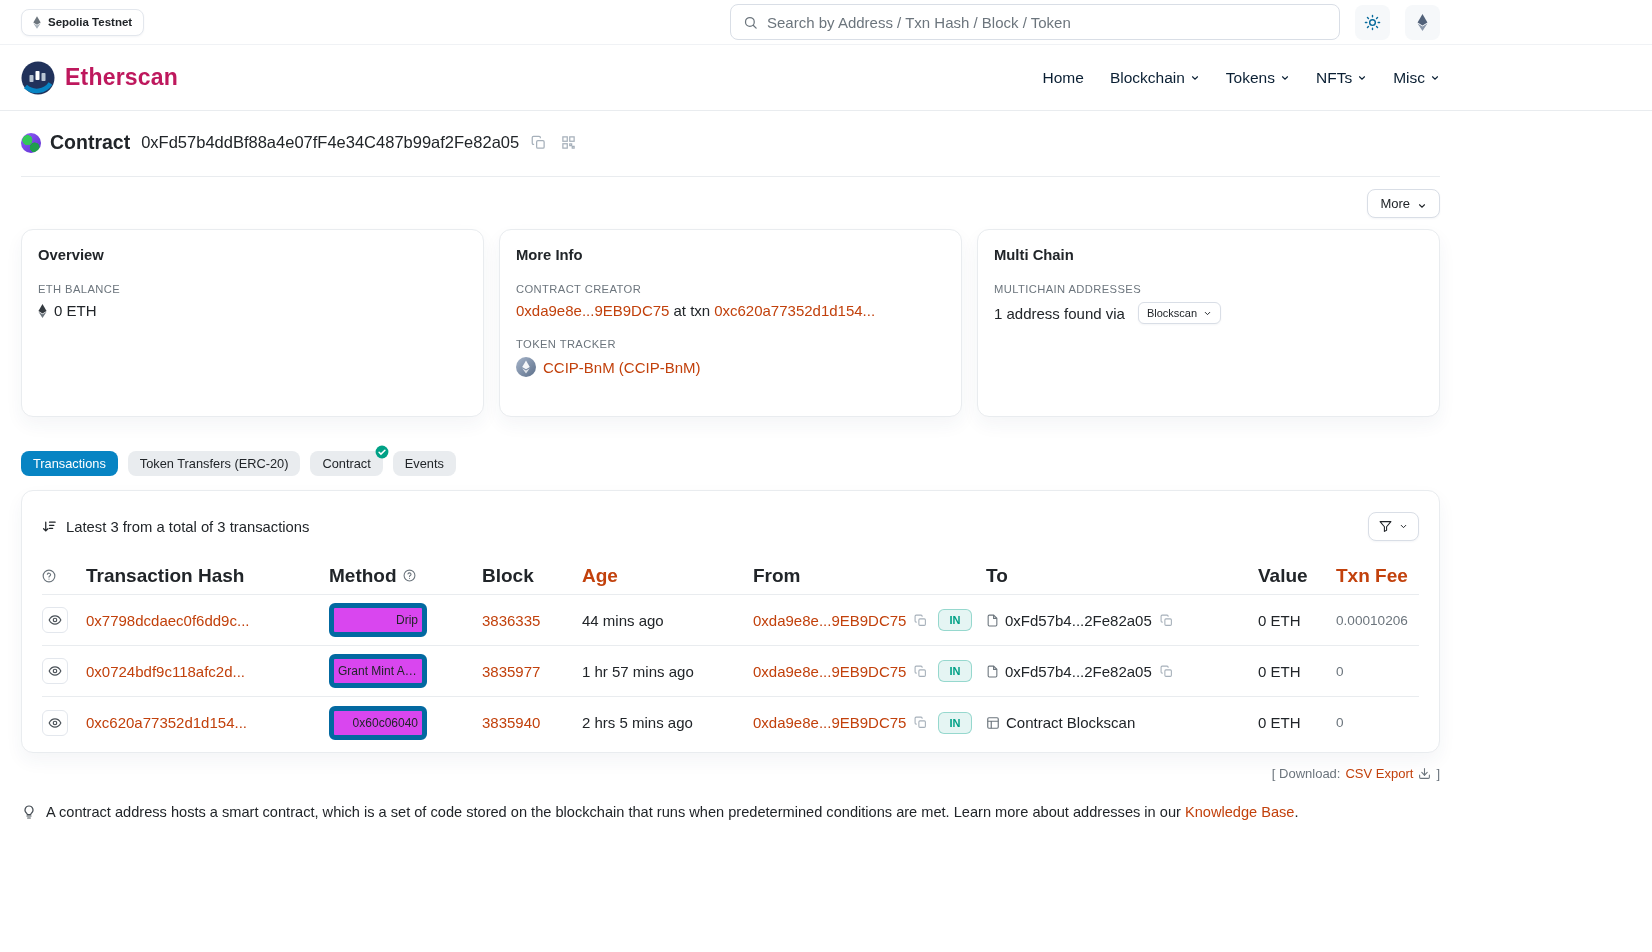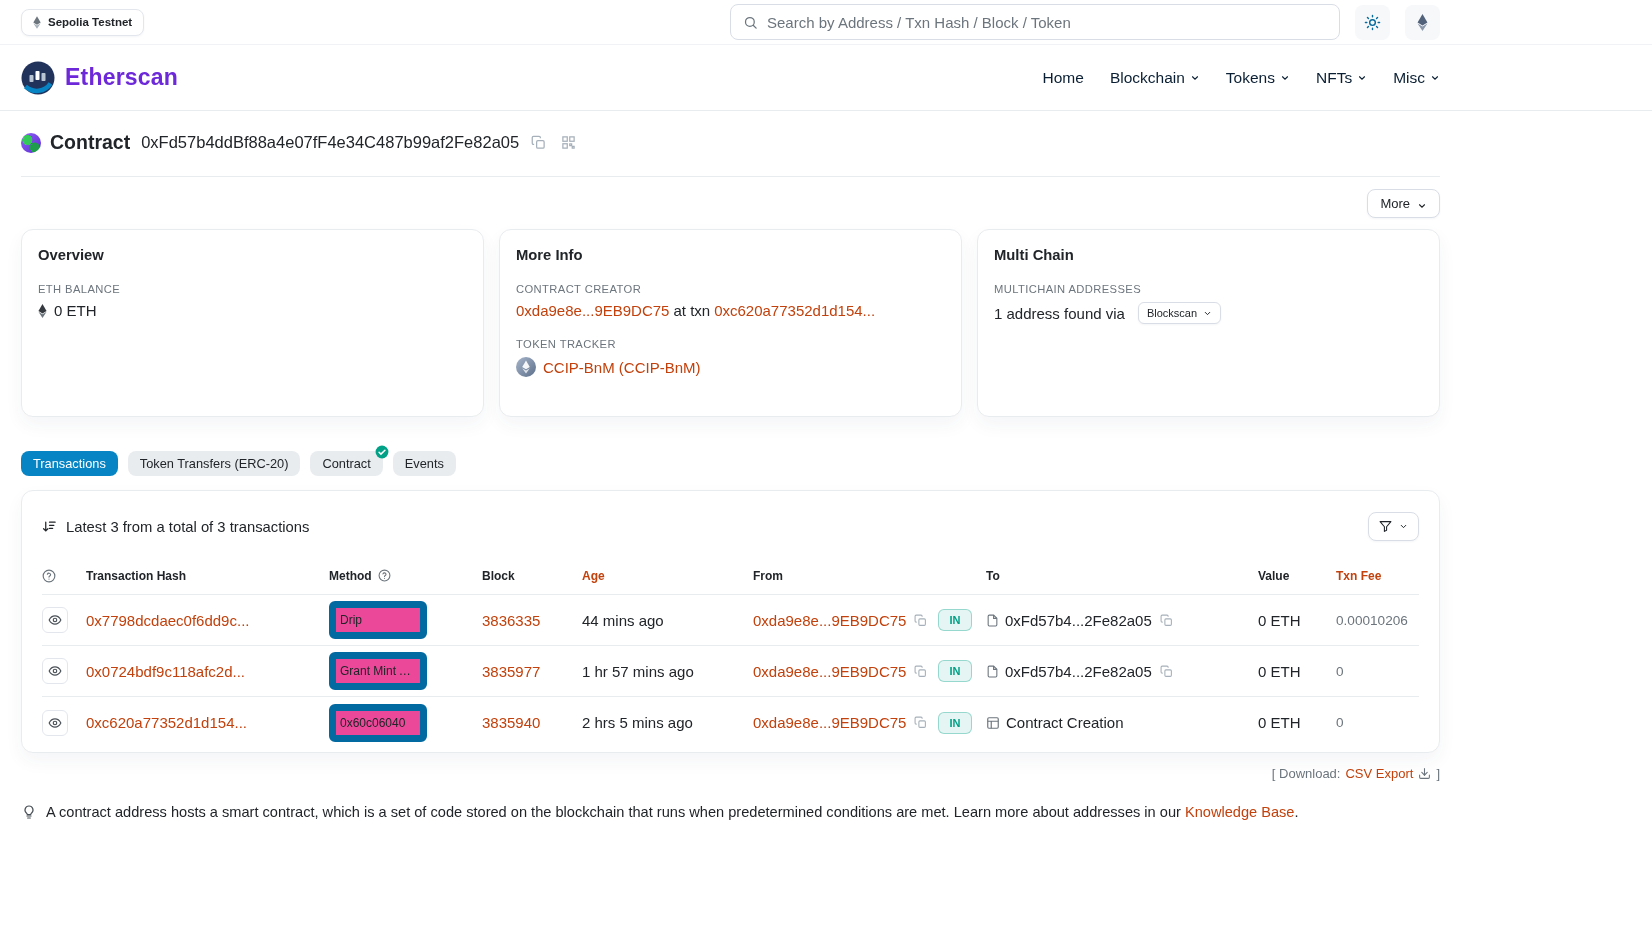--- a/index.html
+++ b/index.html
@@ -37,21 +37,21 @@
   .search-box input::placeholder { color: #6c757d; }
   .icon-btn {
     width: 35px; height: 35px; border-radius: 8px; border: none;
     background: #f6f8fa; display: flex; align-items: center; justify-content: center;
   }
 
   
   .header { height: 66px; border-bottom: 1px solid #e9ecef; display: flex; align-items: center; background:#fff; }
   .header-inner { width: 1419px; margin-left: 21px; display: flex; align-items: center; justify-content: space-between; }
   .brand { display: flex; align-items: center; gap: 10px; cursor: pointer; }
-  .brand-name { font-size: 23px; font-weight: 600; color: #6d28d9; letter-spacing: .2px; }
+  .brand-name { font-size: 23px; font-weight: 600; color: #be185d; letter-spacing: .2px; }
   .nav { display: flex; align-items: flex-start; gap: 26px; }
   .nav-item { display: flex; align-items: center; gap: 5px; font-size: 15.5px; font-weight: 500; color: #0a1f33; cursor: pointer; }
 
   
   .page-title-row { display: flex; align-items: center; gap: 9px; padding: 20px 0 22px; border-bottom: 1px solid #e9ecef; }
   .avatar {
     width: 20px; height: 20px; border-radius: 50%;
     background:
       radial-gradient(circle at 32% 36%, #34c759 0 26%, transparent 28%),
       radial-gradient(circle at 68% 72%, #1f9d4d 0 24%, transparent 26%),
@@ -105,43 +105,43 @@
   }
   .table-top { display: flex; align-items: center; justify-content: space-between; padding: 21px 20px 16px; }
   .summary { display: flex; align-items: center; gap: 9px; font-size: 14.8px; color: #212529; }
   .filter-btn {
     display: inline-flex; align-items: center; gap: 7px;
     background: #fff; border: 1px solid #d9dee6; border-radius: 8px; padding: 7px 10px;
     box-shadow: 0 1px 2px rgba(33,50,91,.05);
   }
   .tx-table { padding: 0 20px; }
   .tx-head, .tx-row { display: flex; align-items: center; }
-  .tx-head { height: 38px; border-bottom: 1px solid #e9ecef; font-size: 12px; font-weight: 700; }
+  .tx-head { height: 38px; border-bottom: 1px solid #e9ecef; font-size: 19px; font-weight: 700; }
   .tx-row { height: 51px; border-bottom: 1px solid #e9ecef; }
   .tx-row:last-child { border-bottom: none; }
   .col { display: flex; align-items: center; gap: 6px; }
   .col-eye   { width: 44px; }
   .col-hash  { width: 243px; }
   .col-method{ width: 153px; }
   .col-block { width: 100px; }
   .col-age   { width: 171px; }
   .col-from  { width: 185px; }
   .col-dir   { width: 48px; }
   .col-to    { width: 272px; }
   .col-value { width: 78px; }
   .col-fee   { flex: 1; }
   .head-label { font-weight: 700; }
   .eye-btn {
     width: 26px; height: 26px; border: 1px solid #e3e7ed; border-radius: 6px;
     background: #fff; display: flex; align-items: center; justify-content: center;
   }
   .hash-link { display: inline-block; max-width: 185px; overflow: hidden; text-overflow: ellipsis; white-space: nowrap; }
   .method-pill {
-    display: inline-block; width: 98px; text-align: left;
-    background: #ec4899; border: 7px solid #0369a1; border-radius: 6px;
+    display: inline-block; width: 98px; text-align: right;
+    background: #d946ef; border: 5px solid #0369a1; border-radius: 6px;
     padding: 5px 4px; font-size: 12px; color: #212529;
     overflow: hidden; text-overflow: ellipsis; white-space: nowrap;
   }
   .copy-btn { border: none; background: transparent; display: inline-flex; padding: 2px; }
   .in-badge {
     display: inline-block; min-width: 34px; text-align: center;
     background: rgba(0,161,134,.1); border: 1px solid rgba(0,161,134,.35);
     color: #00a186; border-radius: 6px; font-size: 11px; font-weight: 700; padding: 4px 6px;
   }
   .fee-text { font-size: 13.6px; color: #6c757d; }
@@ -536,21 +536,21 @@
             </button>
         </div>
         <div class="col col-dir">
             <span class="in-badge">IN</span>
           </div>
         <div class="col col-to">
           <svg width="14" height="14" viewBox="0 0 24 24" fill="none" stroke="#6c757d" stroke-width="2">
               <rect x="3" y="3" width="18" height="18" rx="2"></rect>
               <path d="M3 9h18M9 9v12"></path>
             </svg>
-          <span>Contract Creation</span>
+          <span>Contract Blockscan</span>
         </div>
         <div class="col col-value">
             <span>0 ETH</span>
           </div>
         <div class="col col-fee">
             <span class="fee-text">0</span>
           </div>
       </div>
     </div>
   </div>

